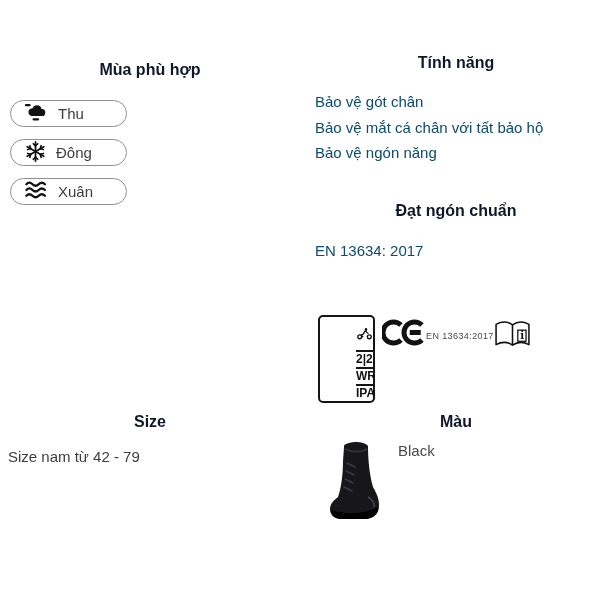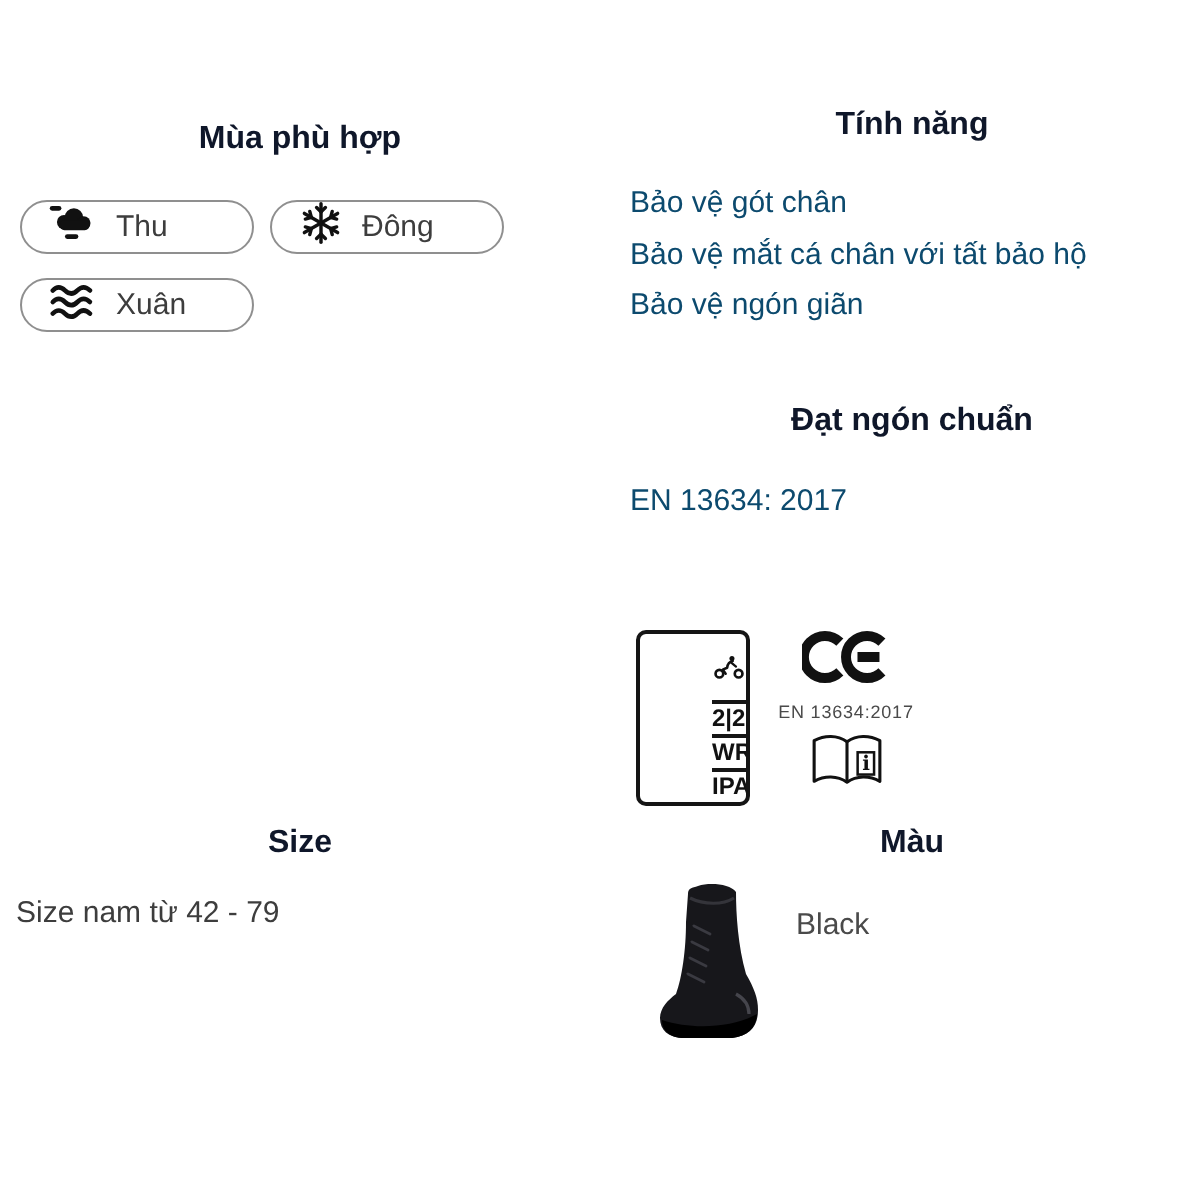--- a/index.html
+++ b/index.html
@@ -9,47 +9,47 @@
   .heading{margin:0;font-size:16px;line-height:19px;font-weight:700;color:#0f172a;text-align:center;}
   .heading.underlined{padding-bottom:3px;border-bottom:1px solid #5a5a5a;}
 
   #sec-season{left:8px;top:60px;width:284px;}
   #sec-features{left:315px;top:53px;width:282px;}
   #sec-material{left:8px;top:201px;width:284px;}
   #sec-standards{left:315px;top:201px;width:282px;height:215px;}
   #sec-size{left:8px;top:412px;width:284px;}
   #sec-color{left:315px;top:412px;width:282px;height:140px;}
 
-  .pill-row{margin:21px 0 0 2px;display:flex;flex-wrap:wrap;gap:12px 8px;}
+  .pill-row{margin:21px 0 0 2px;display:flex;flex-wrap:wrap;gap:12px 8px;flex-direction:column;}
   .pill{width:117px;height:27px;box-sizing:border-box;border:1px solid #8f8f8f;border-radius:14px;
         background:#fff;display:flex;align-items:center;padding-left:13px;gap:9px;
         font-size:15px;color:#3d3d3d;cursor:default;}
   .pill svg{flex:0 0 auto;}
 
   .lines{margin-top:17px;}
   .line{font-size:15px;line-height:25.5px;color:#0c4a6e;}
   #sec-material .lines{margin-top:13px;}
   #sec-material .line{line-height:24.5px;}
   #sec-standards .lines{margin-top:18px;}
   #sec-standards .line{line-height:25px;}
 
   .cert-row{position:absolute;left:3px;top:114px;display:flex;align-items:flex-start;}
   .label-box{width:57px;box-sizing:border-box;border:2px solid #151515;border-radius:5px;
              overflow:hidden;background:#fff;padding-left:36px;}
   .picto{height:33px;display:flex;align-items:center;justify-content:center;}
   .lb-row{border-top:2px solid #151515;height:15px;line-height:15px;text-align:center;
           font-weight:700;font-size:12px;color:#111;}
-  .ce-col{margin-left:7px;width:82px;display:flex;flex-direction:column;align-items:center;}
+  .ce-col{margin-left:7px;width:82px;display:flex;align-items:center;}
   .ce-text{margin-top:4px;font-size:9px;letter-spacing:.4px;color:#4a4a4a;white-space:nowrap;}
   .book{margin-top:5px;}
   .sr{position:absolute;width:1px;height:1px;overflow:hidden;clip:rect(0 0 0 0);white-space:nowrap;}
 
   #sec-size .value{margin-top:17px;font-size:15px;line-height:18px;color:#3d3d3d;}
   .swatch{position:absolute;left:13px;top:29px;cursor:pointer;}
-  .swatch-label{position:absolute;left:83px;top:42px;font-size:15px;line-height:18px;color:#4a4a4a;}
+  .swatch-label{position:absolute;left:83px;top:30px;font-size:15px;line-height:18px;color:#4a4a4a;}
 </style>
 </head>
 <body>
 
 <div class="canvas">
 
   <div class="sec" id="sec-season">
     <div class="heading">Mùa phù hợp</div>
     <div class="pill-row">
       <div class="pill">
@@ -102,21 +102,21 @@
         <span>Xuân</span>
       </div>
     </div>
   </div>
 
   <div class="sec" id="sec-features">
     <div class="heading">Tính năng</div>
     <div class="lines">
       <div class="line">Bảo vệ gót chân</div>
       <div class="line">Bảo vệ mắt cá chân với tất bảo hộ</div>
-      <div class="line">Bảo vệ ngón giãn</div>
+      <div class="line">Bảo vệ ngón năng</div>
     </div>
   </div>
 
 
   <div class="sec" id="sec-standards">
     <div class="heading">Đạt ngón chuẩn</div>
     <div class="lines">
       <div class="line">EN 13634: 2017</div>
     </div>
     <div class="cert-row">

